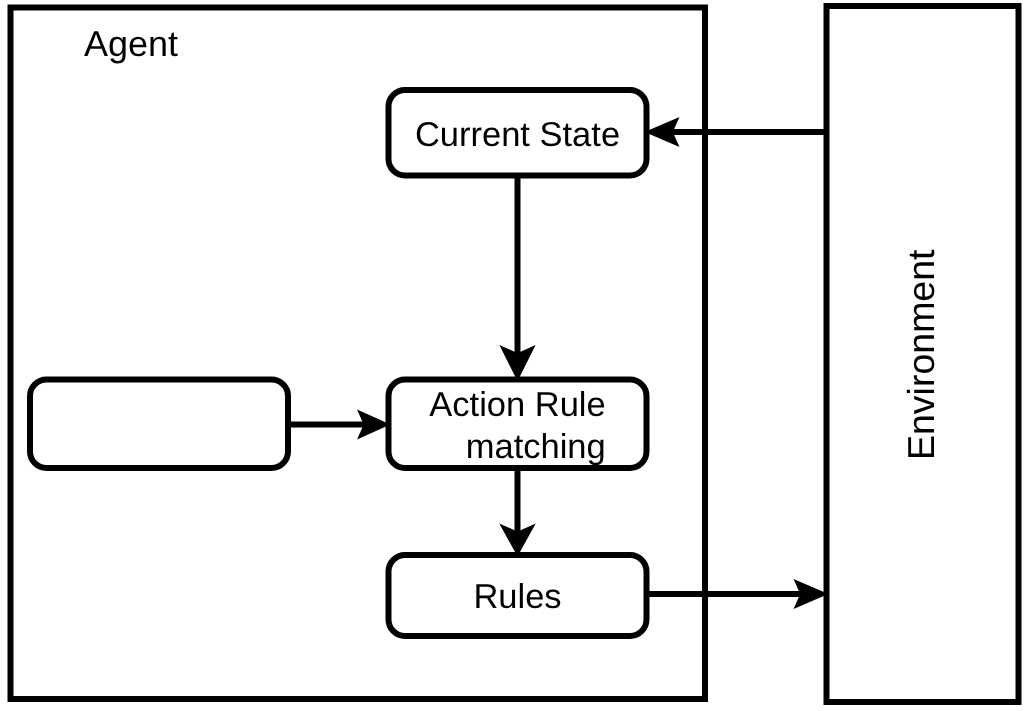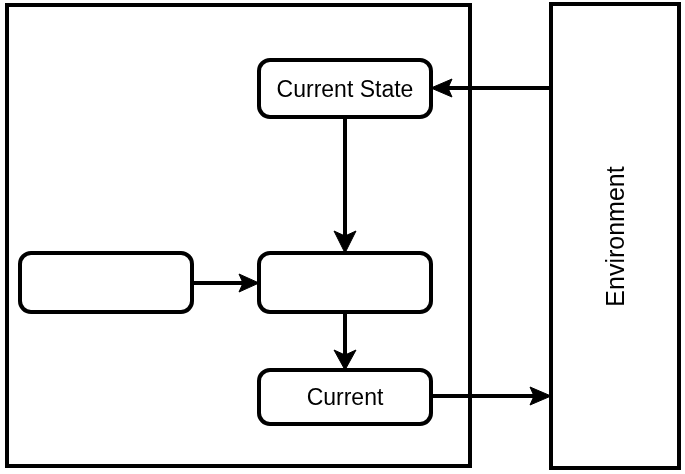--- a/index.html
+++ b/index.html
@@ -100,24 +100,27 @@
 
     <rect x="259" y="60" width="172" height="57" rx="11" ry="11" fill="#ffffff" stroke="#000000" stroke-width="4"></rect>
 
     <rect x="20" y="253" width="172" height="59" rx="11" ry="11" fill="#ffffff" stroke="#000000" stroke-width="4"></rect>
 
     <rect x="259" y="253" width="172" height="59" rx="11" ry="11" fill="#ffffff" stroke="#000000" stroke-width="4"></rect>
 
     <rect x="259" y="370" width="172" height="54" rx="11" ry="11" fill="#ffffff" stroke="#000000" stroke-width="4"></rect>
   </svg>
 
+  <div id="agent-title">Agent</div>
 
   <div id="environment-title">
     <span>Environment</span>
   </div>
 
   <div class="node-label" style="left:259px; top:60px; width:172px; height:57px;">Current State</div>
 
 
+  <div class="node-label" style="left:259px; top:251px; width:172px; height:63px;">Action Rule
+matching</div>
 
-  <div class="node-label" style="left:259px; top:370px; width:172px; height:54px;">Current</div>
+  <div class="node-label" style="left:259px; top:370px; width:172px; height:54px;">Rules</div>
 
 </div>
 
 </body></html>

